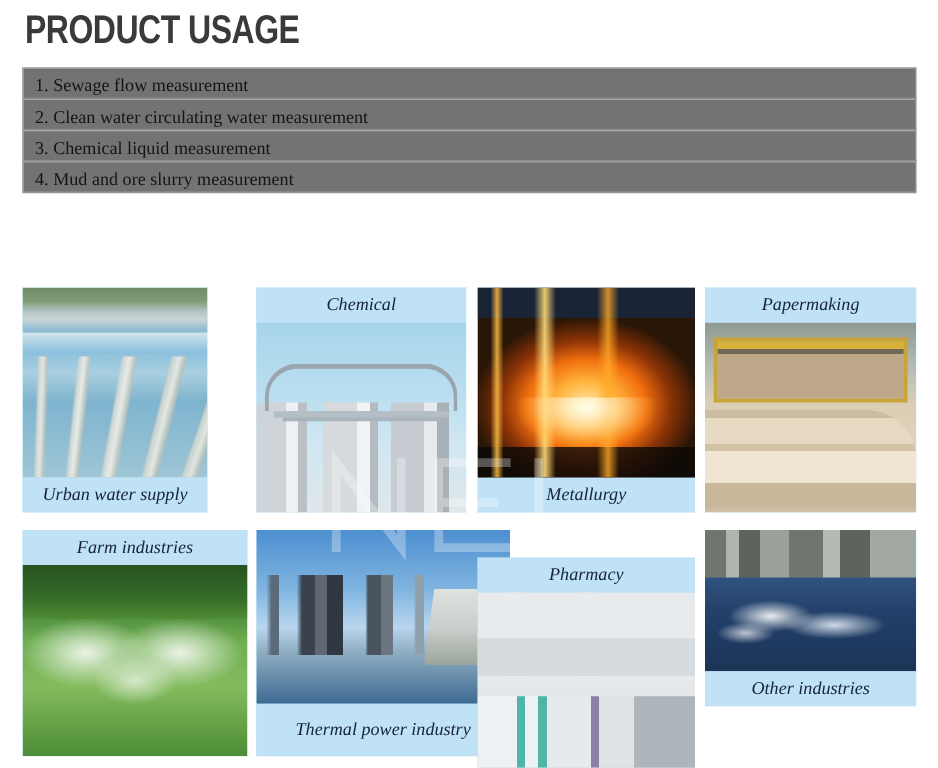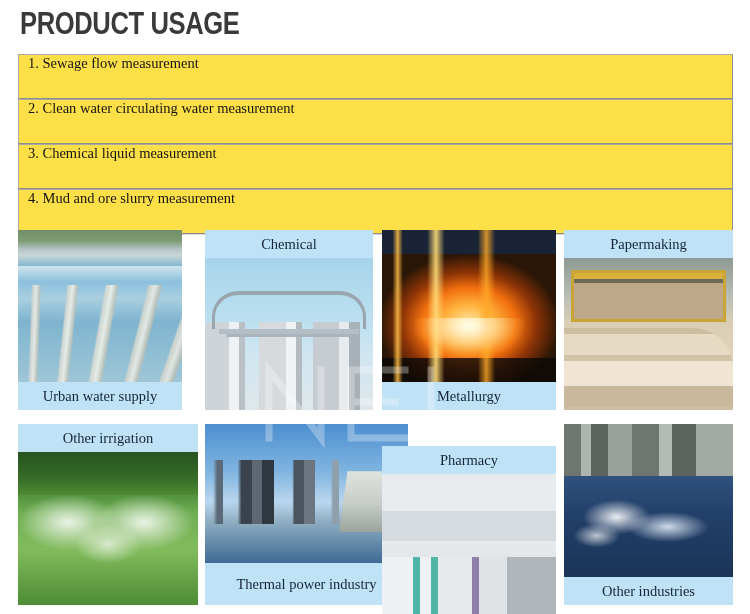--- a/index.html
+++ b/index.html
@@ -37,25 +37,25 @@
   .usage-table {
     position: absolute;
     left: 18px;
     top: 54px;
     width: 715px;
   }
   .usage-row {
     border: 1px solid #8c8c8c;
     border-top-color: #a8a8a8;
     border-left-color: #a8a8a8;
-    height: 45px;
+    height: 25px;
     margin-bottom: 0px;
-    background: #fde047;
+    background: #737373;
     display: flex;
-    align-items: flex-start;
+    align-items: flex-end;
     box-shadow: 0 1px 0 #d9d9d9;
   }
   .usage-row + .usage-row { margin-top: 0px; }
   .usage-text {
     padding-left: 9px;
     font-family: "Liberation Serif", serif;
     font-size: 14.5px;
     color: #141414;
     white-space: nowrap;
   }
@@ -90,20 +90,21 @@
     color: #15233c;
     font-family: "Liberation Serif", serif;
     font-size: 14.5px;
     line-height: 17px;
     text-align: center;
     display: flex;
     align-items: center;
     justify-content: center;
     padding: 4px 2px;
     min-height: 28px;
+    font-style: italic;
   }
   .caption.two-line { min-height: 42px; }
 
   
   .art { position: absolute; inset: 0; }
 
   
   .art-water {
     background:
       linear-gradient(180deg, #9cc9e4 0%, #8fc2e0 10%, #6fb0d6 18%, #cfe3ec 24%, #8cc0dd 34%, #a9cfe0 45%, #7fb4cf 60%, #9ec6d6 100%);
@@ -294,21 +295,21 @@
   <div class="usage-row">
     <span class="usage-text">3. Chemical liquid measurement</span>
   </div>
   <div class="usage-row">
     <span class="usage-text">4. Mud and ore slurry measurement</span>
   </div>
 </div>
 
 <div class="grid">
 
-  <div class="cell label-bottom" style="left:0px;  top:0px;   width:164px; height:180px;">
+  <div class="cell label-bottom" style="left:0px;  top:0px;   width:148px; height:180px;">
     <div class="photo">
         <div class="art art-water"></div>
       </div>
     <div class="caption">Urban water supply</div>
   </div>
 
   <div class="cell label-top" style="left:187px; top:0px;   width:168px; height:180px;">
     <div class="photo">
         <div class="art art-chem"></div>
       </div>
@@ -326,38 +327,38 @@
     <div class="photo">
         <div class="art art-paper"></div>
       </div>
     <div class="caption">Papermaking</div>
   </div>
 
   <div class="cell label-top" style="left:0px;  top:194px; width:180px; height:181px;">
     <div class="photo">
         <div class="art art-farm"></div>
       </div>
-    <div class="caption">Other irrigation</div>
+    <div class="caption">Farm industries</div>
   </div>
 
   <div class="cell label-bottom" style="left:187px; top:194px; width:203px; height:181px;">
     <div class="photo">
         <div class="art art-power"></div>
       </div>
     <div class="caption two-line">Thermal power industry</div>
   </div>
 
   <div class="cell label-top" style="left:364px; top:194px; width:174px; height:181px;margin-top:22px;">
     <div class="photo">
         <div class="art art-pharm"></div>
       </div>
     <div class="caption">Pharmacy</div>
   </div>
 
-  <div class="cell label-bottom" style="left:546px; top:194px; width:169px; height:181px;">
+  <div class="cell label-bottom" style="left:546px; top:194px; width:169px; height:141px;">
     <div class="photo">
         <div class="art art-other"></div>
       </div>
     <div class="caption">Other industries</div>
   </div>
 
 </div>
 
 <svg class="watermark" viewBox="0 0 240 100" aria-hidden="true">
   <g fill="none" stroke="#ffffff" stroke-width="7" stroke-linecap="square">

